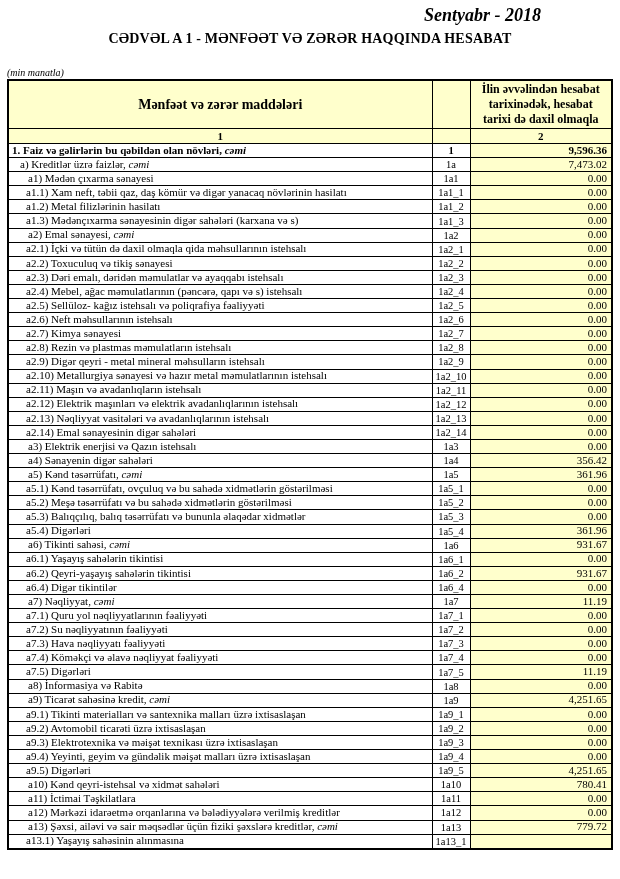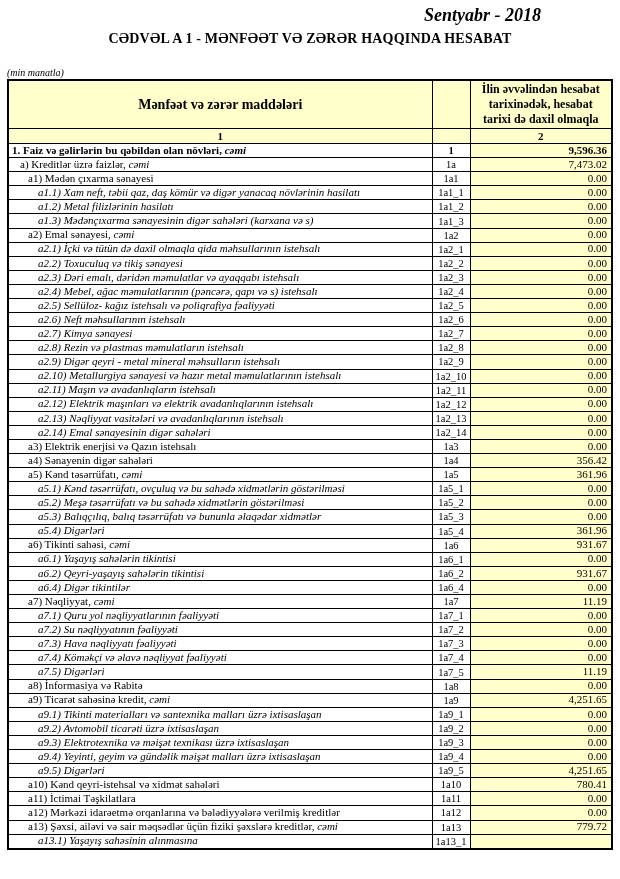--- a/index.html
+++ b/index.html
@@ -74,21 +74,21 @@
     font-size: 11px;
     height: 14px;
   }
   tbody td { height: 13.1px; line-height: 1.05; }
   td.label-cell  { text-align: left; background: #ffffff; }
   td.code-cell   { text-align: center; background: #ffffff; font-size: 10.5px; padding: 0 1px; }
   td.value-cell  { text-align: right; background: #ffffcc; padding-right: 4px; }
   tr.level-0 td.label-cell { padding-left: 3px; margin-top: 27px; }
   tr.level-1 td.label-cell { padding-left: 11px; }
   tr.level-2 td.label-cell { padding-left: 19px; }
-  tr.level-3 td.label-cell { padding-left: 29px; font-style: italic; }
+  tr.level-3 td.label-cell { padding-left: 17px; }
   tr.bold-row td { font-weight: bold; }
 </style>
 </head>
 <body>
 
 <div class="page">
   <div class="date-line">Sentyabr - 2018</div>
   <div class="title">CƏDVƏL A 1 - MƏNFƏƏT VƏ ZƏRƏR HAQQINDA HESABAT</div>
   <div class="unit-note">(min manatla)</div>
 

